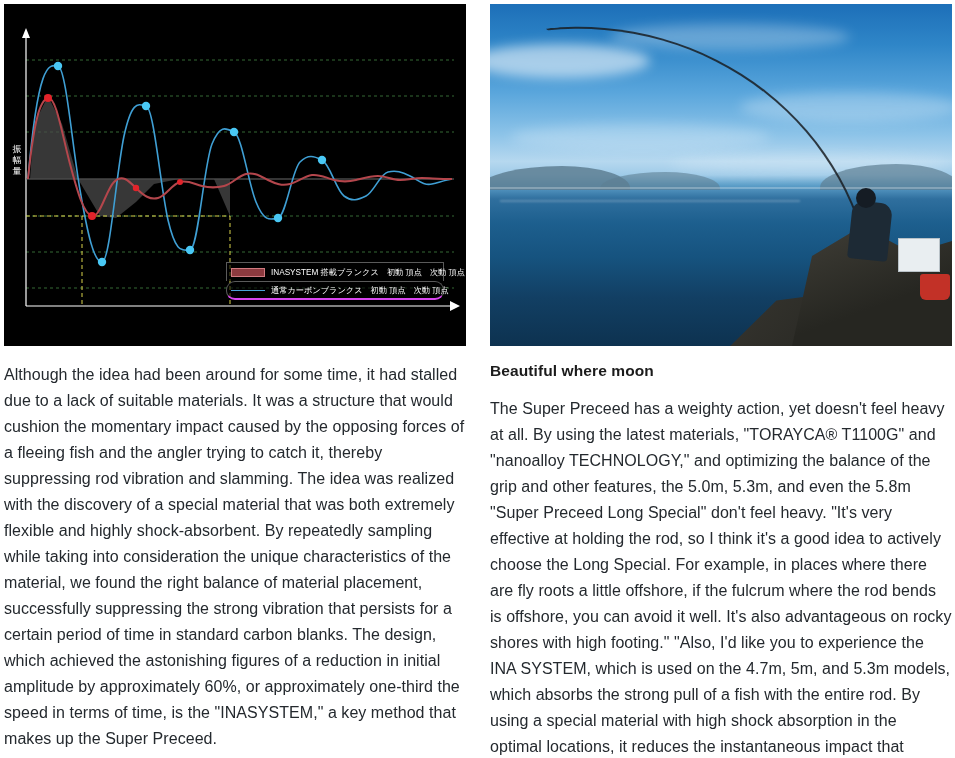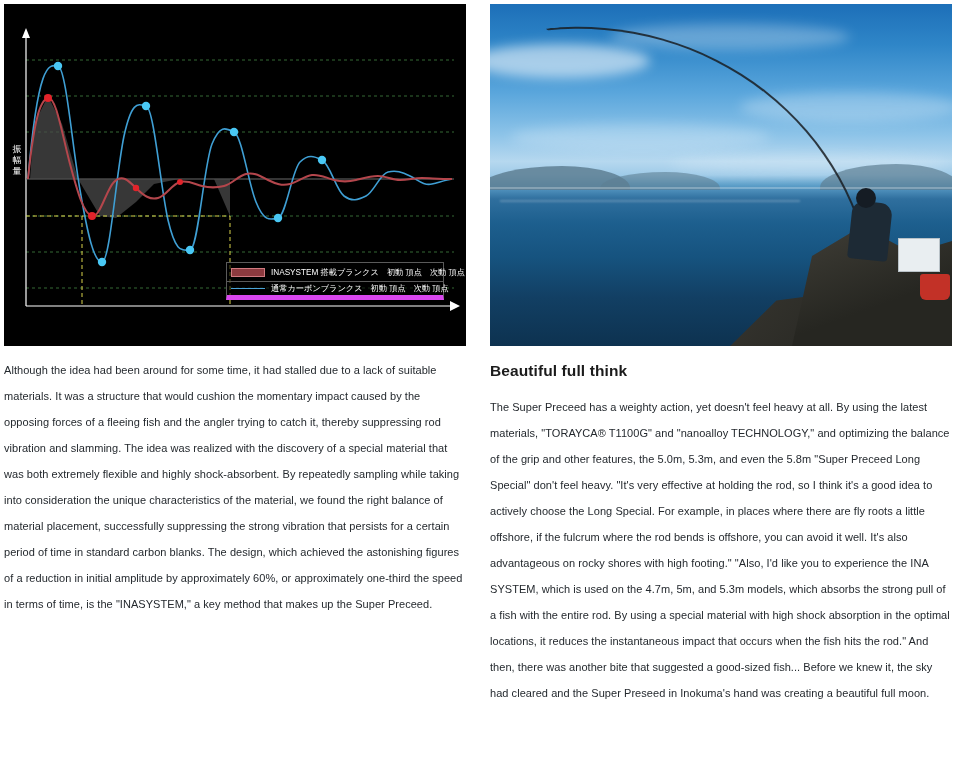--- a/index.html
+++ b/index.html
@@ -34,21 +34,21 @@
   }
 
   .section-title {
     font-size: 15.5px;
     font-weight: bold;
     color: #1b1b1b;
     margin: 16px 0 14px 0;
     letter-spacing: 0.1px;
   }
   .body-text {
-    font-size: 11px;
+    font-size: 16px;
     line-height: 26px;
     color: #24292e;
     text-align: left;
     letter-spacing: 0.05px;
   }
 
   
   .chart-wrap {
     background: #000000;
     width: 462px; height: 438px;
@@ -87,21 +87,21 @@
   }
   .legend-row {
     display: flex;
     align-items: center;
     height: 19px;
     border: 1px solid #5a5a5a;
     border-bottom: none;
     padding: 0 4px;
     background: rgba(0,0,0,0.6);
   }
-  .legend-row:last-child { border-bottom: 5px solid #d946ef; }
+  .legend-row:last-child { border-bottom: 2px solid #d946ef; border-radius: 9px; }
   .legend-swatch-bar {
     width: 34px; height: 9px;
     background: #8c3a3f;
     border: 1px solid #d07a80;
     margin-right: 6px;
     flex: 0 0 34px;
   }
   .legend-swatch-line {
     width: 34px; height: 0;
     border-top: 1.5px solid #4aa3d8;
@@ -329,18 +329,18 @@
           <div class="rocks"></div>
           <div class="rocks2"></div>
 
           <div class="angler-body"></div>
           <div class="angler-head"></div>
           <div class="cooler"></div>
           <div class="bucket"></div>
         </div>
       </div>
 
-      <h2 class="section-title">Beautiful full think</h2>
+      <h2 class="section-title">Beautiful where moon</h2>
       <p class="body-text">The Super Preceed has a weighty action, yet doesn't feel heavy at all. By using the latest materials, "TORAYCA® T1100G" and "nanoalloy TECHNOLOGY," and optimizing the balance of the grip and other features, the 5.0m, 5.3m, and even the 5.8m "Super Preceed Long Special" don't feel heavy. "It's very effective at holding the rod, so I think it's a good idea to actively choose the Long Special. For example, in places where there are fly roots a little offshore, if the fulcrum where the rod bends is offshore, you can avoid it well. It's also advantageous on rocky shores with high footing." "Also, I'd like you to experience the INA SYSTEM, which is used on the 4.7m, 5m, and 5.3m models, which absorbs the strong pull of a fish with the entire rod. By using a special material with high shock absorption in the optimal locations, it reduces the instantaneous impact that occurs when the fish hits the rod." And then, there was another bite that suggested a good-sized fish... Before we knew it, the sky had cleared and the Super Preseed in Inokuma's hand was creating a beautiful full moon.</p>
     </div>
 
   </div>
 </div>
 
 </body></html>

